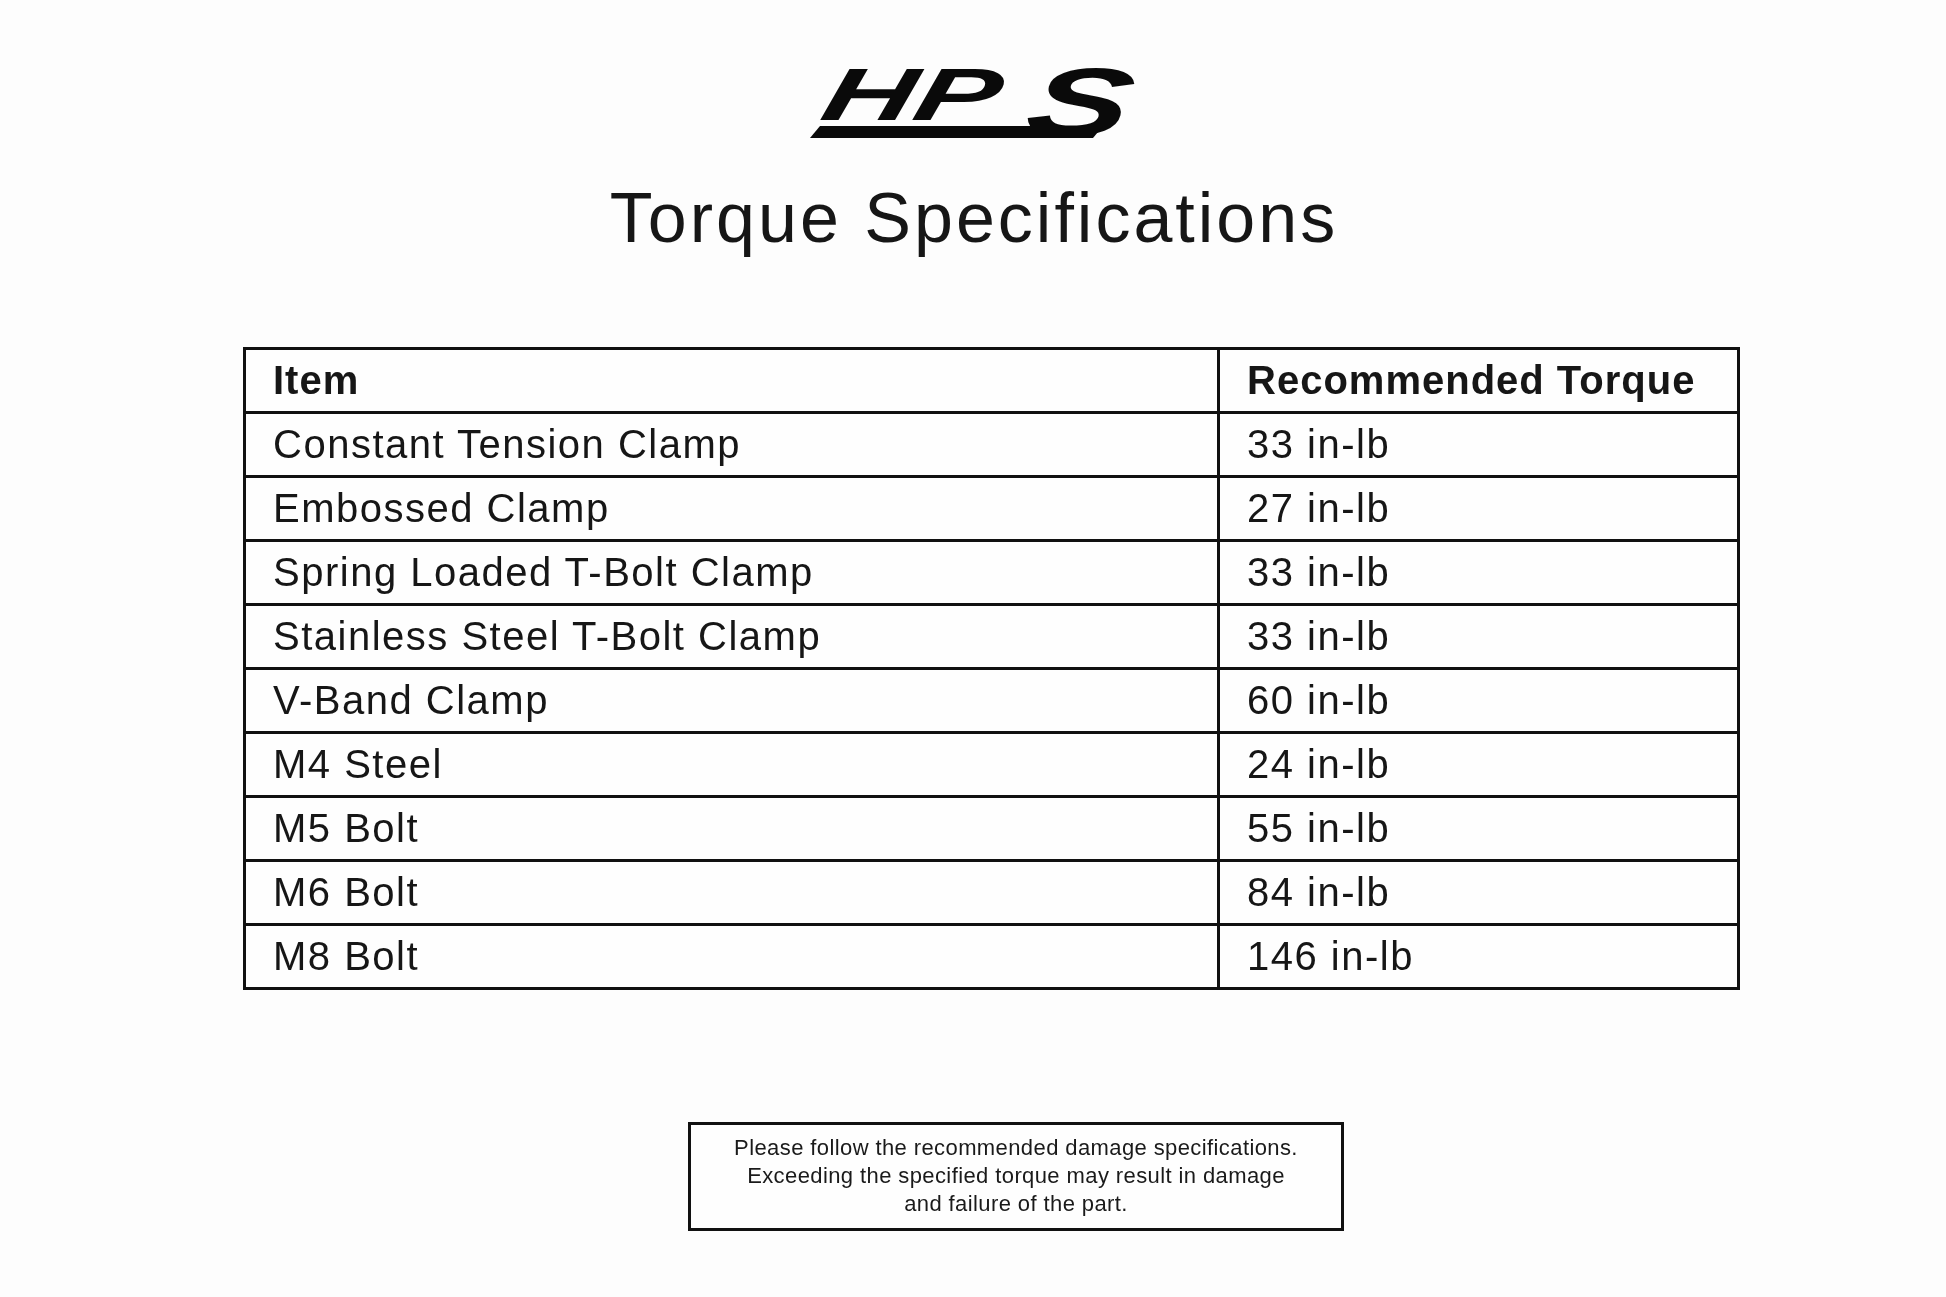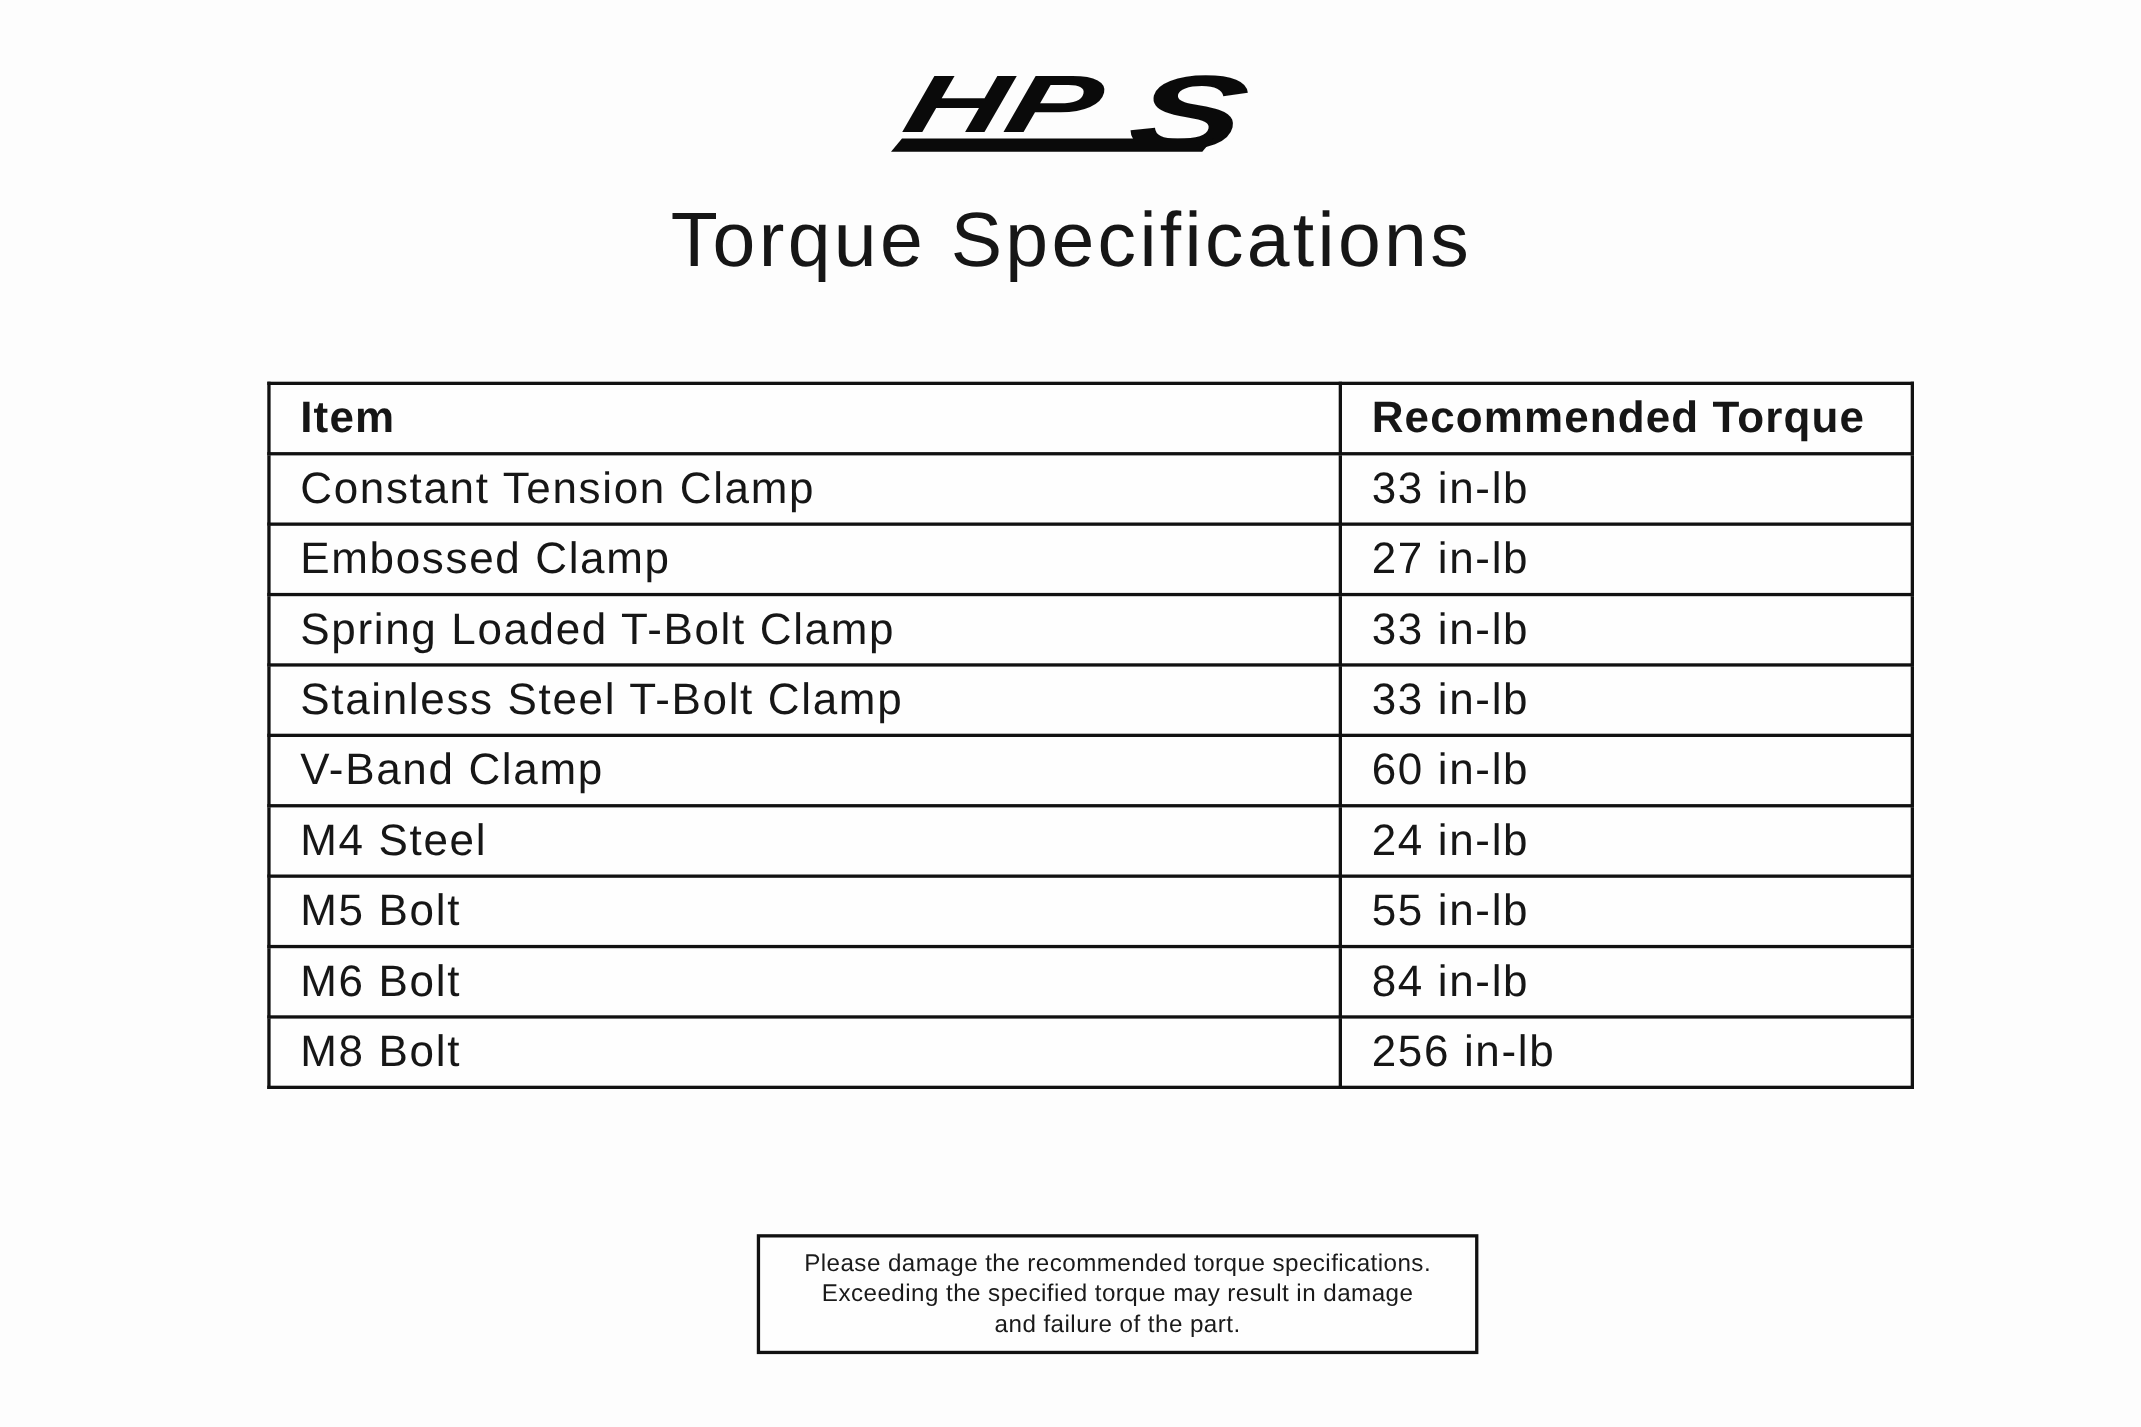--- a/index.html
+++ b/index.html
@@ -136,22 +136,22 @@
     <tr>
       <td>M5 Bolt</td>
       <td>55 in-lb</td>
     </tr>
     <tr>
       <td>M6 Bolt</td>
       <td>84 in-lb</td>
     </tr>
     <tr>
       <td>M8 Bolt</td>
-      <td>256 in-lb</td>
+      <td>146 in-lb</td>
     </tr>
   </tbody>
 </table>
 
 <div class="note-box">
-  <div>Please damage the recommended torque specifications.</div>
+  <div>Please follow the recommended damage specifications.</div>
   <div>Exceeding the specified torque may result in damage</div>
   <div>and failure of the part.</div>
 </div>
 
 </body></html>

